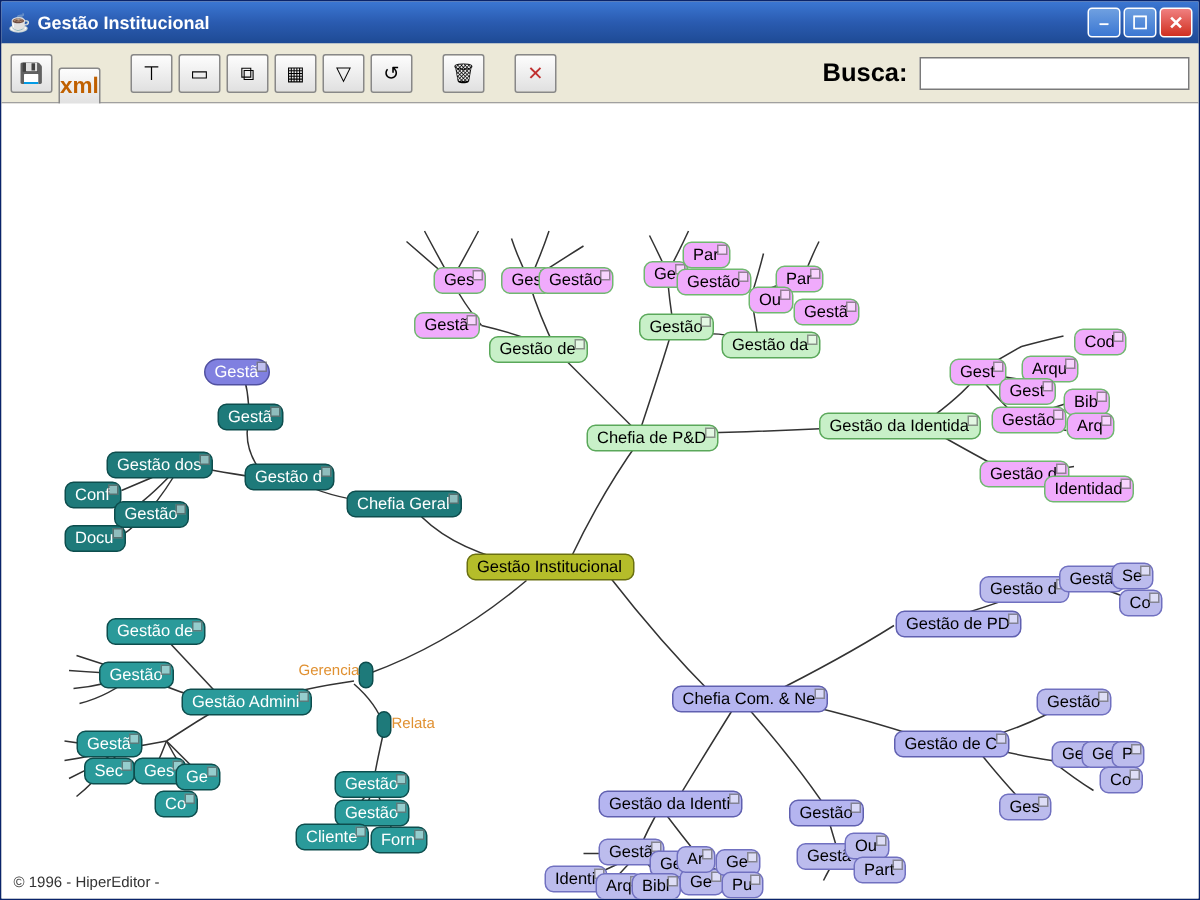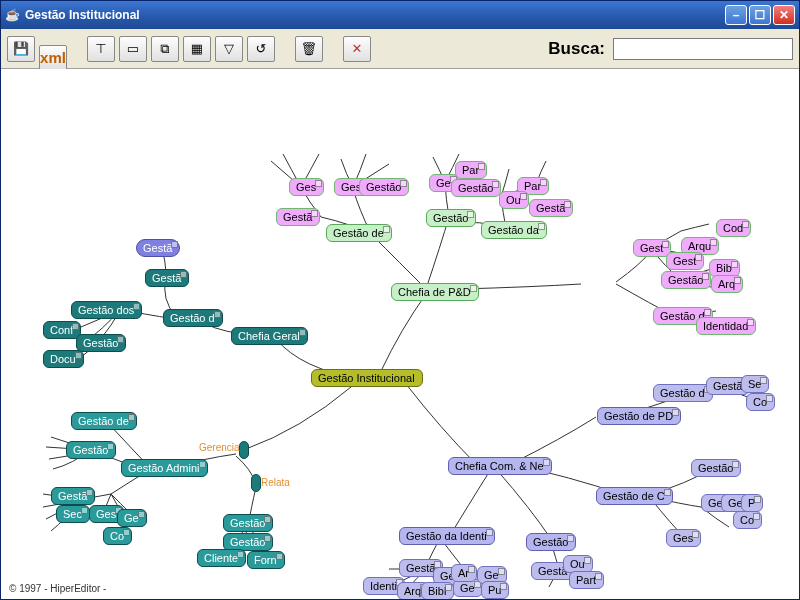--- a/index.html
+++ b/index.html
@@ -163,20 +163,21 @@
     <div class="node mintl" style="left:333px;top:109px;">Ges</div>
     <div class="node mintl" style="left:358px;top:109px;">Gestão</div>
     <div class="node mint" style="left:425px;top:140px;">Gestão</div>
     <div class="node mintl" style="left:428px;top:105px;">Ge</div>
     <div class="node mintl" style="left:454px;top:92px;">Par</div>
     <div class="node mintl" style="left:450px;top:110px;">Gestão</div>
     <div class="node mint" style="left:480px;top:152px;">Gestão da</div>
     <div class="node mintl" style="left:516px;top:108px;">Par</div>
     <div class="node mintl" style="left:498px;top:122px;">Ou</div>
     <div class="node mintl" style="left:528px;top:130px;">Gestã</div>
+    <div class="node mint" style="left:545px;top:206px;">Gestão da Identida</div>
     <div class="node mintl" style="left:632px;top:170px;">Gest</div>
     <div class="node mintl" style="left:695px;top:150px;margin-left:20px;">Cod</div>
     <div class="node mintl" style="left:680px;top:168px;">Arqu</div>
     <div class="node mintl" style="left:665px;top:183px;">Gest</div>
     <div class="node mintl" style="left:708px;top:190px;">Bib</div>
     <div class="node mintl" style="left:660px;top:202px;">Gestão</div>
     <div class="node mintl" style="left:710px;top:206px;">Arq</div>
     <div class="node mintl" style="left:652px;top:238px;">Gestão d</div>
     <div class="node mintl" style="left:695px;top:248px;">Identidad</div>
 
@@ -202,16 +203,16 @@
     <div class="node lavl" style="left:362px;top:508px;">Identi</div>
     <div class="node lavl" style="left:432px;top:498px;">Gest</div>
     <div class="node lavl" style="left:396px;top:513px;">Arq</div>
     <div class="node lavl" style="left:420px;top:513px;">Bibl</div>
     <div class="node lavl" style="left:452px;top:510px;">Ge</div>
     <div class="node lavl" style="left:450px;top:495px;">Ar</div>
     <div class="node lavl" style="left:476px;top:497px;">Ge</div>
     <div class="node lavl" style="left:480px;top:512px;">Pu</div>
 
     <div class="footer">
-      <div>© 1997 - HiperEditor -</div>
+      <div>© 1996 - HiperEditor -</div>
     </div>
   </div>
 </div>
 
 </body></html>

